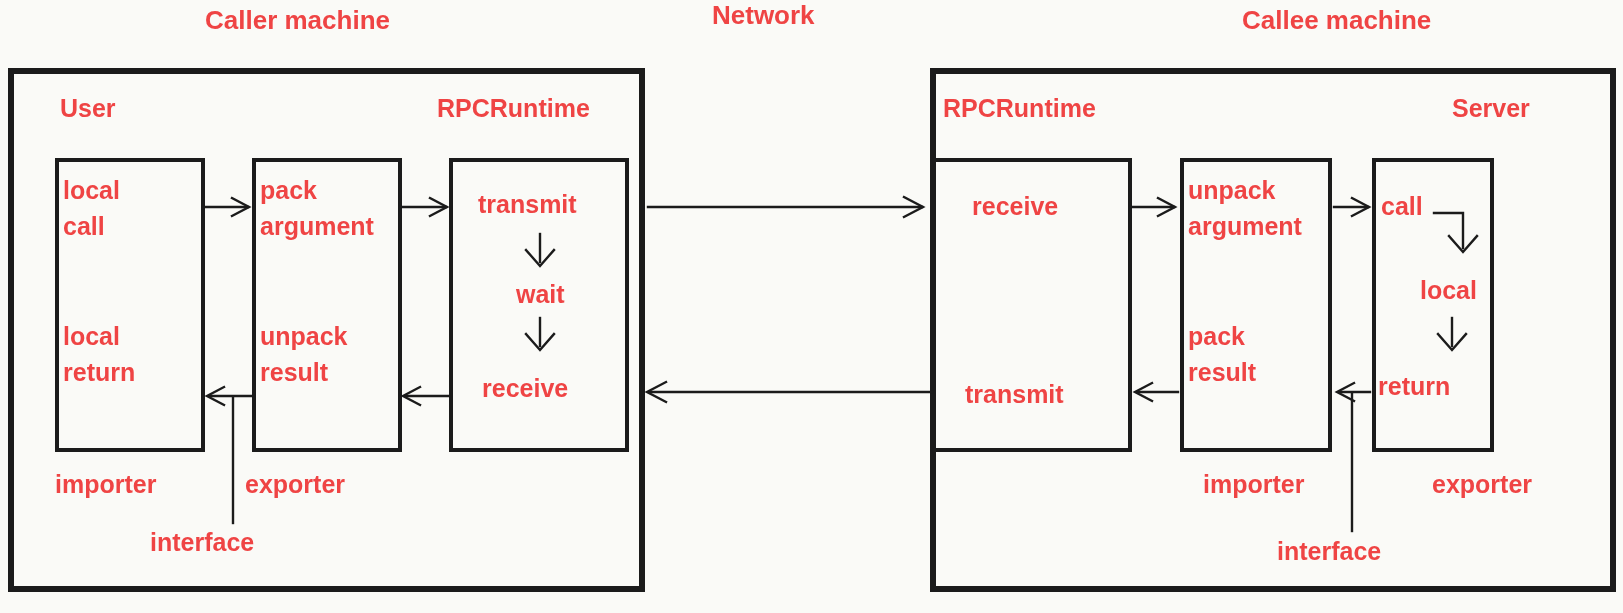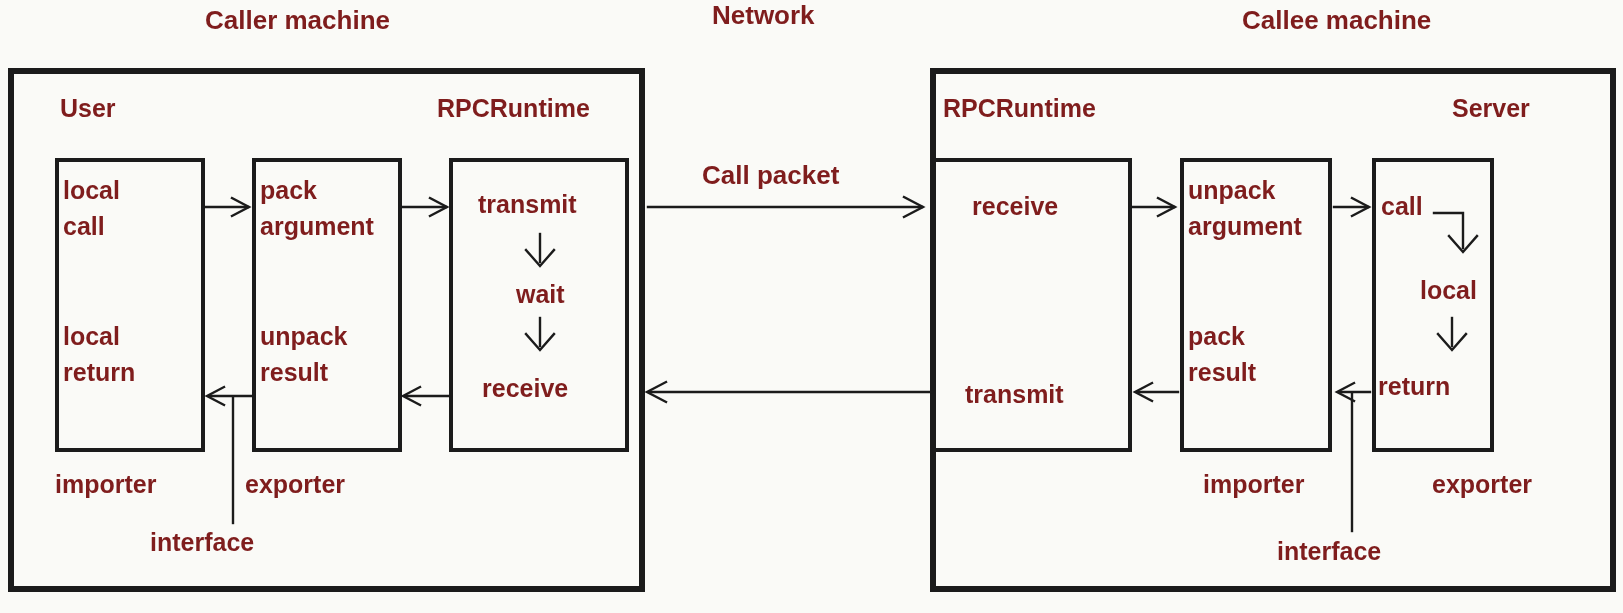--- a/index.html
+++ b/index.html
@@ -10,21 +10,21 @@
     font-family:"Liberation Sans", sans-serif;
     color:#1b1b1b;
     overflow:hidden;
   }
   .abs{position:absolute;}
   .txt{
     font-size:25px;
     font-weight:600;
     line-height:36px;
     white-space:pre-line;
-    color:#7f1d1d;
+    color:#ef4444;
   }
   .toplbl{font-size:26px;font-weight:600;line-height:30px;}
   .machine-box{
     border:6px solid #1b1b1b;
     box-sizing:border-box;
     background:transparent;
   }
   .inner-box{
     border:4px solid #1b1b1b;
     box-sizing:border-box;
@@ -74,21 +74,20 @@
   <div class="abs txt" style="left:972px;top:188px">receive</div>
   <div class="abs txt" style="left:965px;top:376px">transmit</div>
   <div class="abs txt" style="left:1188px;top:172px">unpack
 argument</div>
   <div class="abs txt" style="left:1188px;top:318px">pack
 result</div>
   <div class="abs txt" style="left:1381px;top:188px">call</div>
   <div class="abs txt" style="left:1420px;top:272px">local</div>
   <div class="abs txt" style="left:1378px;top:368px">return</div>
 
-  <div class="abs txt toplbl" style="left:702px;top:160px">Call packet</div>
 
   <div class="abs txt" style="left:55px;top:466px">importer</div>
   <div class="abs txt" style="left:245px;top:466px">exporter</div>
   <div class="abs txt" style="left:150px;top:524px">interface</div>
 
   <div class="abs txt" style="left:1203px;top:466px">importer</div>
   <div class="abs txt" style="left:1432px;top:466px">exporter</div>
   <div class="abs txt" style="left:1277px;top:533px">interface</div>
 
   <svg class="arrows" width="1623" height="613" viewBox="0 0 1623 613">

